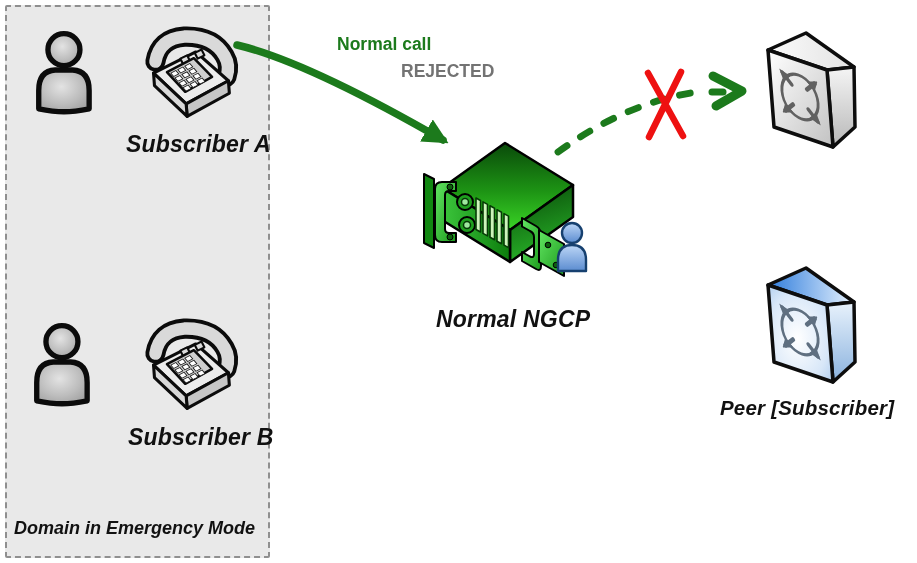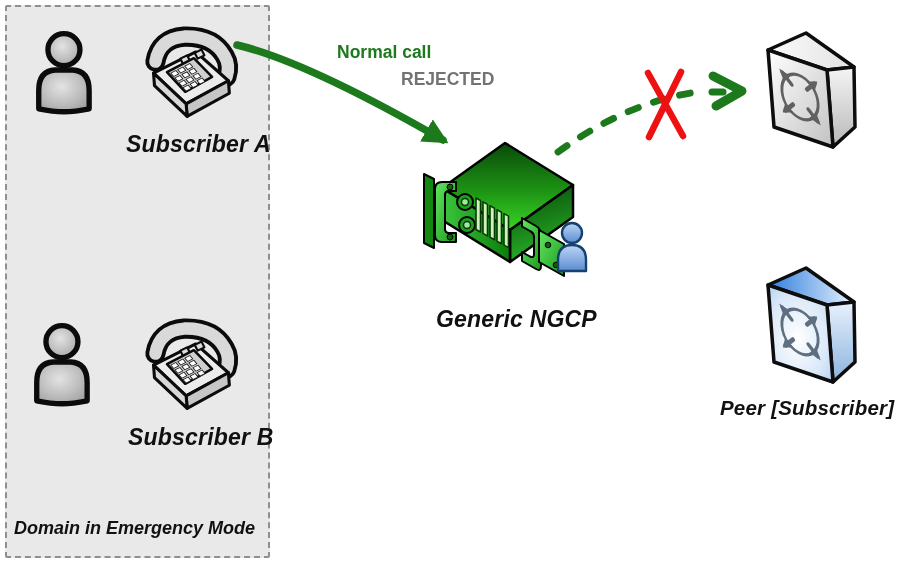--- a/index.html
+++ b/index.html
@@ -13,21 +13,21 @@
     background:#e9e9e9;border:2px dashed #8f8f8f;border-radius:2px;
   }
   .node-label{
     font-weight:bold;font-style:italic;color:#111;white-space:nowrap;
     font-size:23px;letter-spacing:0.2px;
   }
   .peer-label{font-size:20.5px;}
   .domain-label{
     font-weight:bold;font-style:italic;color:#111;white-space:nowrap;font-size:18px;
   }
-  .edge-label{font-weight:bold;font-size:17.5px;white-space:nowrap;margin-top:8px;}
+  .edge-label{font-weight:bold;font-size:17.5px;white-space:nowrap;}
   .edge-label.green{color:#1c7a1c;}
   .edge-label.red{color:#737373;}
   svg{display:block;overflow:visible;}
   .overlay{pointer-events:none;}
 </style>
 </head>
 <body>
 
 <div class="canvas">
 
@@ -180,21 +180,21 @@
       <circle cx="130" cy="107" r="2.8" fill="#0d5f0d" stroke="#000" stroke-width="1"></circle>
       <circle cx="138" cy="127" r="2.8" fill="#0d5f0d" stroke="#000" stroke-width="1"></circle>
     </g>
 
     <g stroke="#16406f" stroke-width="2.4" stroke-linejoin="round">
       <circle cx="154" cy="95" r="10" fill="url(#gUser)"></circle>
       <path d="M140,133 L140,122 Q140,107 154,107 Q168,107 168,122 L168,133 Z" fill="url(#gUser)"></path>
     </g>
   </svg>
 
-  <div class="abs node-label" style="left:436px;top:306px;">Generic NGCP</div>
+  <div class="abs node-label" style="left:436px;top:306px;">Normal NGCP</div>
 
   <svg class="abs" style="left:761px;top:27px;" width="100" height="128" viewBox="0 0 100 128">
     <defs>
       <linearGradient id="gCgF" x1="0" y1="0" x2="1" y2="1">
         <stop offset="0" stop-color="#ffffff"></stop>
           <stop offset="1" stop-color="#c2c2c2"></stop>
       </linearGradient>
       <linearGradient id="gCgT" x1="0" y1="0" x2="1" y2="0">
         <stop offset="0" stop-color="#fbfbfb"></stop>
           <stop offset="1" stop-color="#e2e2e2"></stop>

